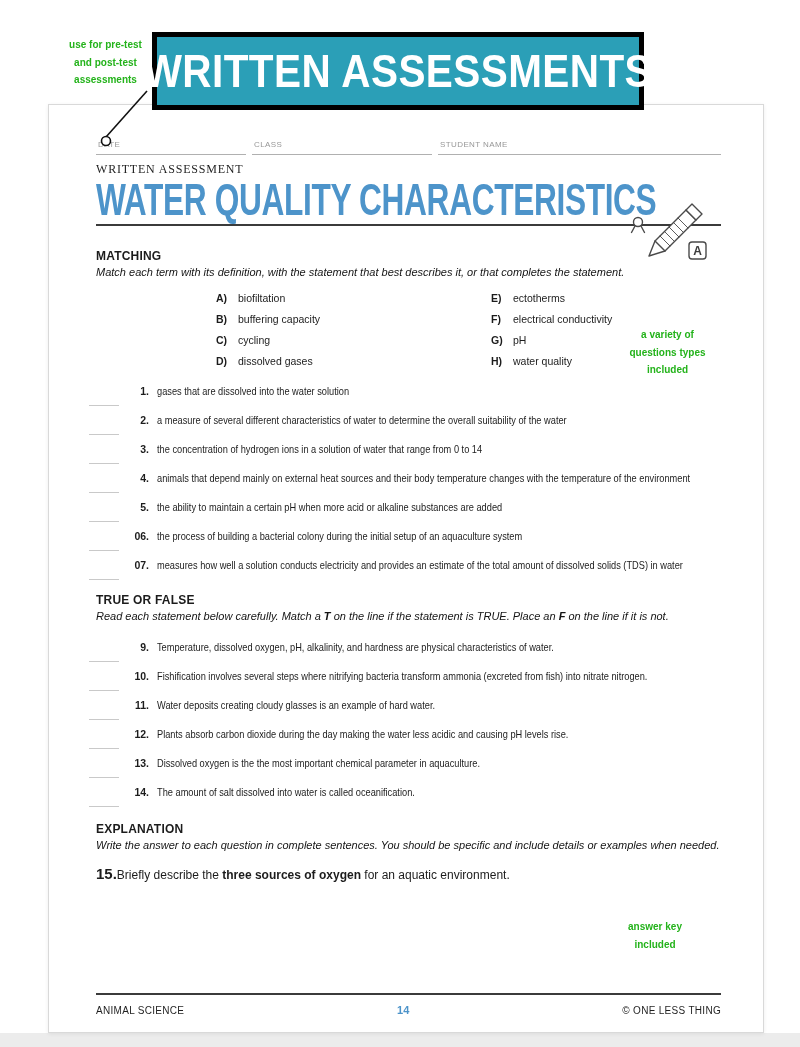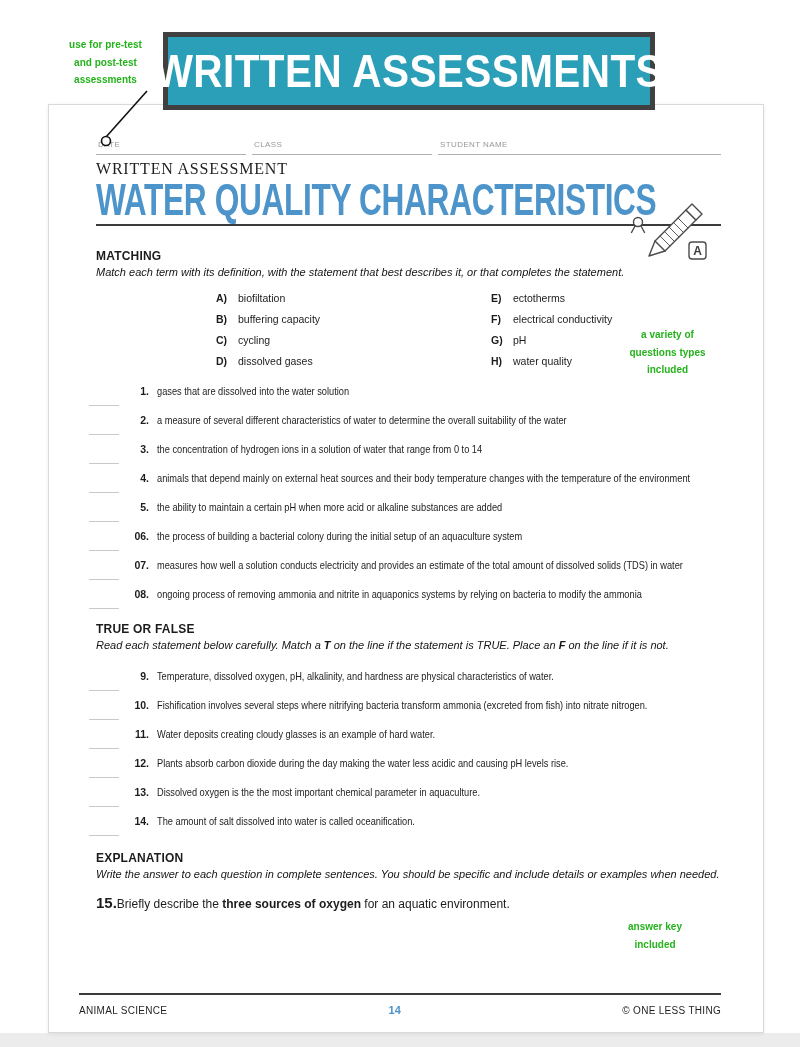--- a/index.html
+++ b/index.html
@@ -17,21 +17,21 @@
   .page{position:absolute;left:48px;top:104px;width:716px;height:929px;background:#fff;
         border:1px solid #d9d9d9;box-shadow:0 1px 4px rgba(0,0,0,.07);
         padding:0 42px 0 47px;color:var(--ink);}
 
   
   .fields{display:flex;gap:6px;margin-top:28px;}
   .field{border-bottom:1px solid #b0b0b0;padding:0 0 3px 2px;}
   .f-date{width:150px;} .f-class{width:180px;} .f-student{flex:1;}
   .flabel{font-size:8px;color:#979797;letter-spacing:.4px;}
 
-  .kicker{margin-top:5px;font-family:"Liberation Serif",serif;font-size:16px;line-height:18px;
+  .kicker{margin-top:5px;font-family:"Liberation Serif",serif;font-size:12px;line-height:18px;
           letter-spacing:.8px;color:#1f1f1f;}
   .title{margin-top:1px;font-size:44px;line-height:42px;font-weight:bold;color:var(--blue);
          letter-spacing:-.5px;white-space:nowrap;display:block;transform:scaleX(.72);transform-origin:left center;}
   .rule{margin-top:3px;border-top:2.5px solid var(--rule);position:relative;}
   .pencil{position:absolute;right:-8px;top:-28px;width:104px;height:66px;}
 
   .sec-h{font-size:12px;font-weight:bold;line-height:13px;letter-spacing:.2px;}
   .m-top24{margin-top:24px;} .m-top14{margin-top:24px;} .m-top26{margin-top:26px;}
   .instr{margin-top:3px;font-size:11px;line-height:13px;font-style:italic;color:#141414;}
   .bi{font-weight:bold;}
@@ -50,28 +50,28 @@
          height:12px;transform:translateY(11px);}
   .qnum{flex:0 0 30px;text-align:right;font-weight:bold;font-size:10.5px;}
   .qtext{margin-left:8px;font-size:10.5px;white-space:nowrap;display:inline-block;
          transform:scaleX(.88);transform-origin:left center;}
 
   .q15{margin-top:13px;display:flex;align-items:baseline;}
   .qnum15{font-weight:bold;font-size:15px;flex:0 0 20px;}
   .qtext15{font-size:12px;}
 
   
-  .pfooter{position:absolute;left:30px;right:42px;bottom:16px;border-top:2px solid var(--rule);
+  .pfooter{position:absolute;left:47px;right:42px;bottom:16px;border-top:2px solid var(--rule);
            padding-top:9px;display:flex;justify-content:space-between;align-items:baseline;
            font-size:10px;letter-spacing:.3px;color:#1f1f1f;}
   .pnum{color:var(--blue);font-weight:bold;font-size:11px;}
 
   
-  .banner{position:absolute;left:163px;top:32px;width:492px;height:78px;background:var(--teal);
-          border:5px solid #404040;display:flex;align-items:center;justify-content:center;}
+  .banner{position:absolute;left:152px;top:32px;width:492px;height:78px;background:var(--teal);
+          border:5px solid #000000;display:flex;align-items:center;justify-content:center;}
   .banner-text{color:#fff;font-weight:bold;font-size:46px;white-space:nowrap;
                display:inline-block;transform:scaleX(.88);letter-spacing:.5px;}
 
   
   .ann{position:absolute;color:var(--green);font-weight:bold;text-align:center;
        font-size:10px;line-height:17.5px;white-space:pre-line;}
   .pretest{left:48px;top:36px;width:115px;}
   .variety{left:600px;top:326px;width:135px;}
   .akey{left:595px;top:918px;width:120px;}
   .pointer{position:absolute;left:0;top:0;width:800px;height:1047px;pointer-events:none;}
@@ -182,25 +182,20 @@
       <div class="qrow">
           <span class="blank"></span>
           <span class="qnum">06.</span>
           <span class="qtext">the process of building a bacterial colony during the initial setup of an aquaculture system</span>
         </div>
       <div class="qrow">
           <span class="blank"></span>
           <span class="qnum">07.</span>
           <span class="qtext">measures how well a solution conducts electricity and provides an estimate of the total amount of dissolved solids (TDS) in water</span>
         </div>
-      <div class="qrow">
-          <span class="blank"></span>
-          <span class="qnum">08.</span>
-          <span class="qtext">ongoing process of removing ammonia and nitrite in aquaponics systems by relying on bacteria to modify the ammonia</span>
-        </div>
     </div>
 
     <div class="sec-h m-top14">TRUE OR FALSE</div>
     <div class="instr"><span>Read each statement below carefully. Match a </span><span class="bi">T</span><span> on the line if the statement is TRUE. Place an </span><span class="bi">F</span><span> on the line if it is not.</span></div>
 
     <div class="qlist tfl">
       <div class="qrow">
           <span class="blank"></span>
           <span class="qnum">9.</span>
           <span class="qtext">Temperature, dissolved oxygen, pH, alkalinity, and hardness are physical characteristics of water.</span>

